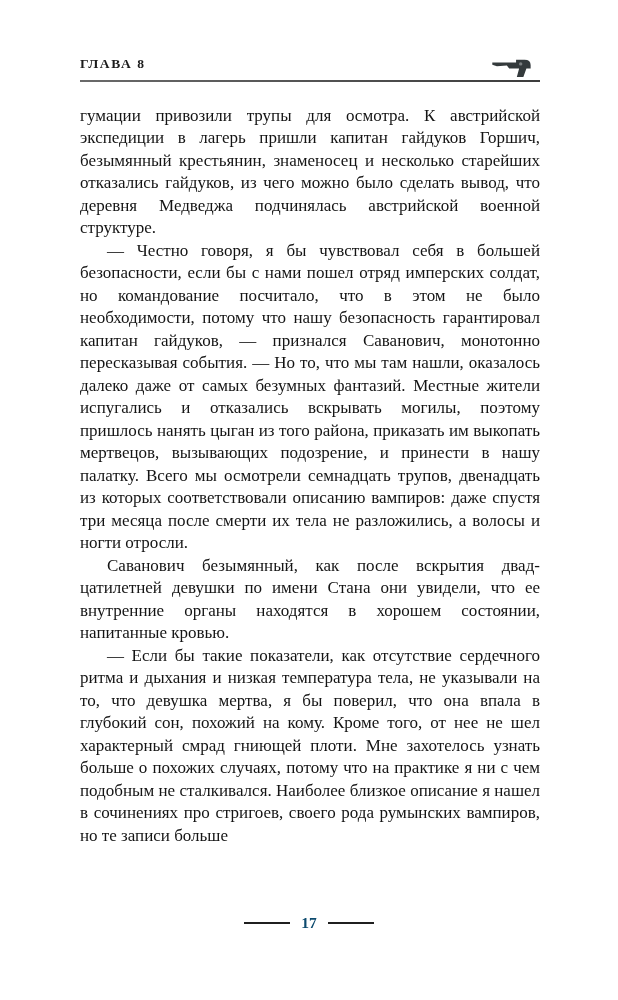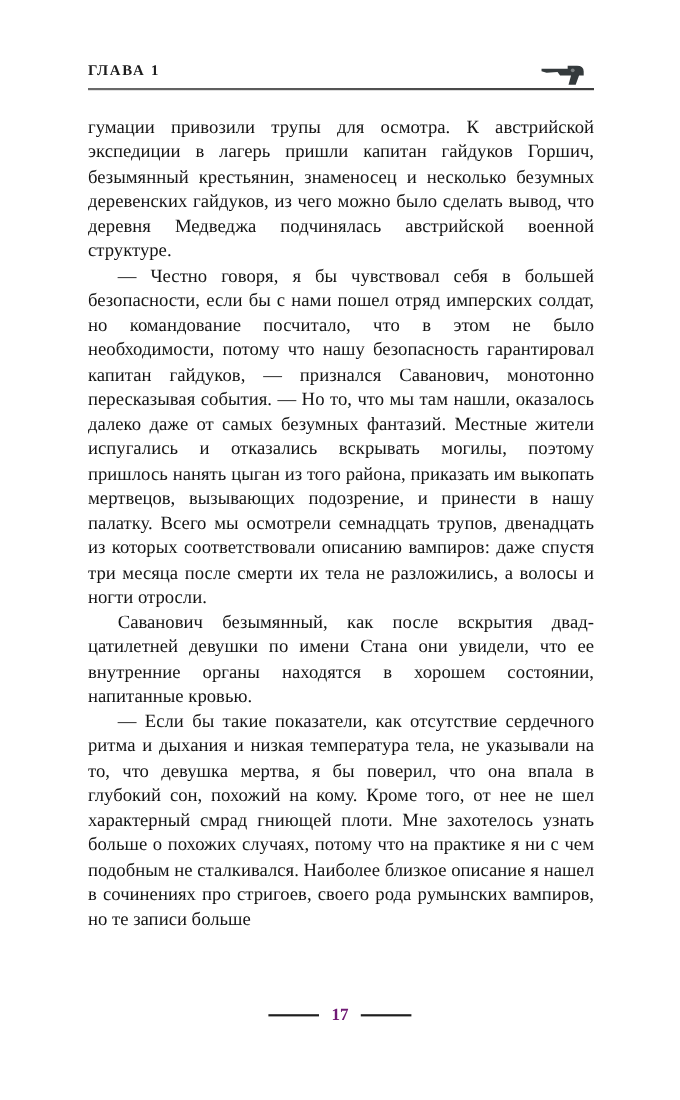--- a/index.html
+++ b/index.html
@@ -74,42 +74,42 @@
     gap: 11px;
   }
   .footer-dash {
     width: 46px;
     height: 2.5px;
     background: #1f1f1f;
   }
   .page-number {
     font-size: 15.5px;
     font-weight: bold;
-    color: #701a75;
+    color: #0c4a6e;
     line-height: 1;
   }
 </style>
 </head>
 <body>
 
 <div class="page">
 
   <header class="chapter-header">
-    <span class="chapter-title">ГЛАВА 1</span>
+    <span class="chapter-title">ГЛАВА 8</span>
     <span class="header-rule"></span>
     <span class="header-ornament">
       <svg viewBox="0 0 60 30" xmlns="http://www.w3.org/2000/svg">
         <path fill="#343a3c" d="M3 9 L34 9 L34 5.5 L45 5.5 Q53 5.5 53 12.5 L53 17 L47.5 17 L43.5 28 L35 28 L38 17 L25 17 L22 13 L9 14 L3 12 Z"></path>
         <circle cx="40" cy="11" r="2.2" fill="#ffffff" opacity="0.35"></circle>
       </svg>
     </span>
   </header>
 
   <main class="body-text">
-    <p class="first">гумации привозили трупы для осмотра. К австрий­ской экспедиции в лагерь пришли капитан гайдуков Горшич, безымянный крестьянин, знаменосец и не­сколько безумных деревенских гайдуков, из чего можно было сделать вывод, что деревня Медведжа подчинялась австрийской военной структуре.</p>
+    <p class="first">гумации привозили трупы для осмотра. К австрий­ской экспедиции в лагерь пришли капитан гайдуков Горшич, безымянный крестьянин, знаменосец и не­сколько старейших отказались гайдуков, из чего можно было сделать вывод, что деревня Медведжа подчинялась австрийской военной структуре.</p>
     <p>— Честно говоря, я бы чувствовал себя в большей безопасности, если бы с нами пошел отряд импер­ских солдат, но командование посчитало, что в этом не было необходимости, потому что нашу безопас­ность гарантировал капитан гайдуков, — признался Саванович, монотонно пересказывая события. — Но то, что мы там нашли, оказалось далеко даже от самых безумных фантазий. Местные жители ис­пугались и отказались вскрывать могилы, поэтому пришлось нанять цыган из того района, приказать им выкопать мертвецов, вызывающих подозрение, и принести в нашу палатку. Всего мы осмотрели семнадцать трупов, двенадцать из которых соответ­ствовали описанию вампиров: даже спустя три ме­сяца после смерти их тела не разложились, а волосы и ногти отросли.</p>
     <p>Саванович безымянный, как после вскрытия двад­цатилетней девушки по имени Стана они увидели, что ее внутренние органы находятся в хорошем со­стоянии, напитанные кровью.</p>
     <p>— Если бы такие показатели, как отсутствие сердечного ритма и дыхания и низкая температура тела, не указывали на то, что девушка мертва, я бы поверил, что она впала в глубокий сон, похожий на кому. Кроме того, от нее не шел характерный смрад гниющей плоти. Мне захотелось узнать боль­ше о похожих случаях, потому что на практике я ни с чем подобным не сталкивался. Наиболее близкое описание я нашел в сочинениях про стригоев, сво­его рода румынских вампиров, но те записи больше</p>
   </main>
 
   <footer class="page-footer">
     <span class="footer-dash"></span>
     <span class="page-number">17</span>
     <span class="footer-dash"></span>
   </footer>

